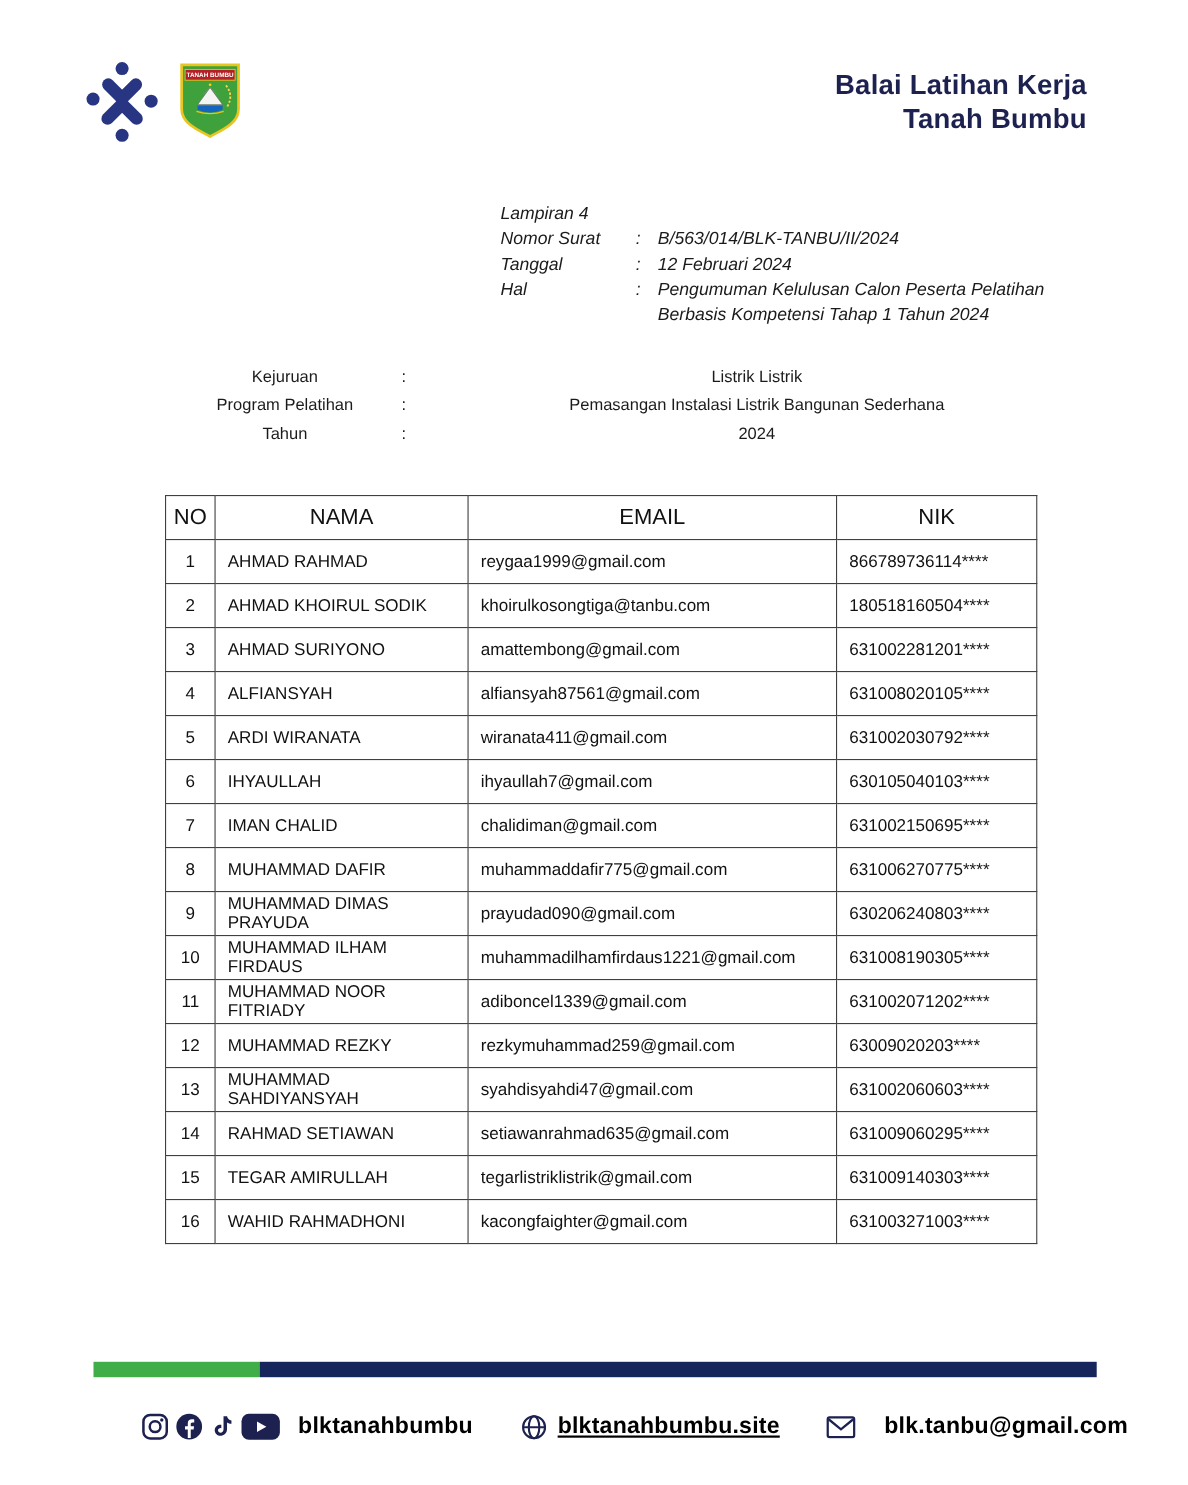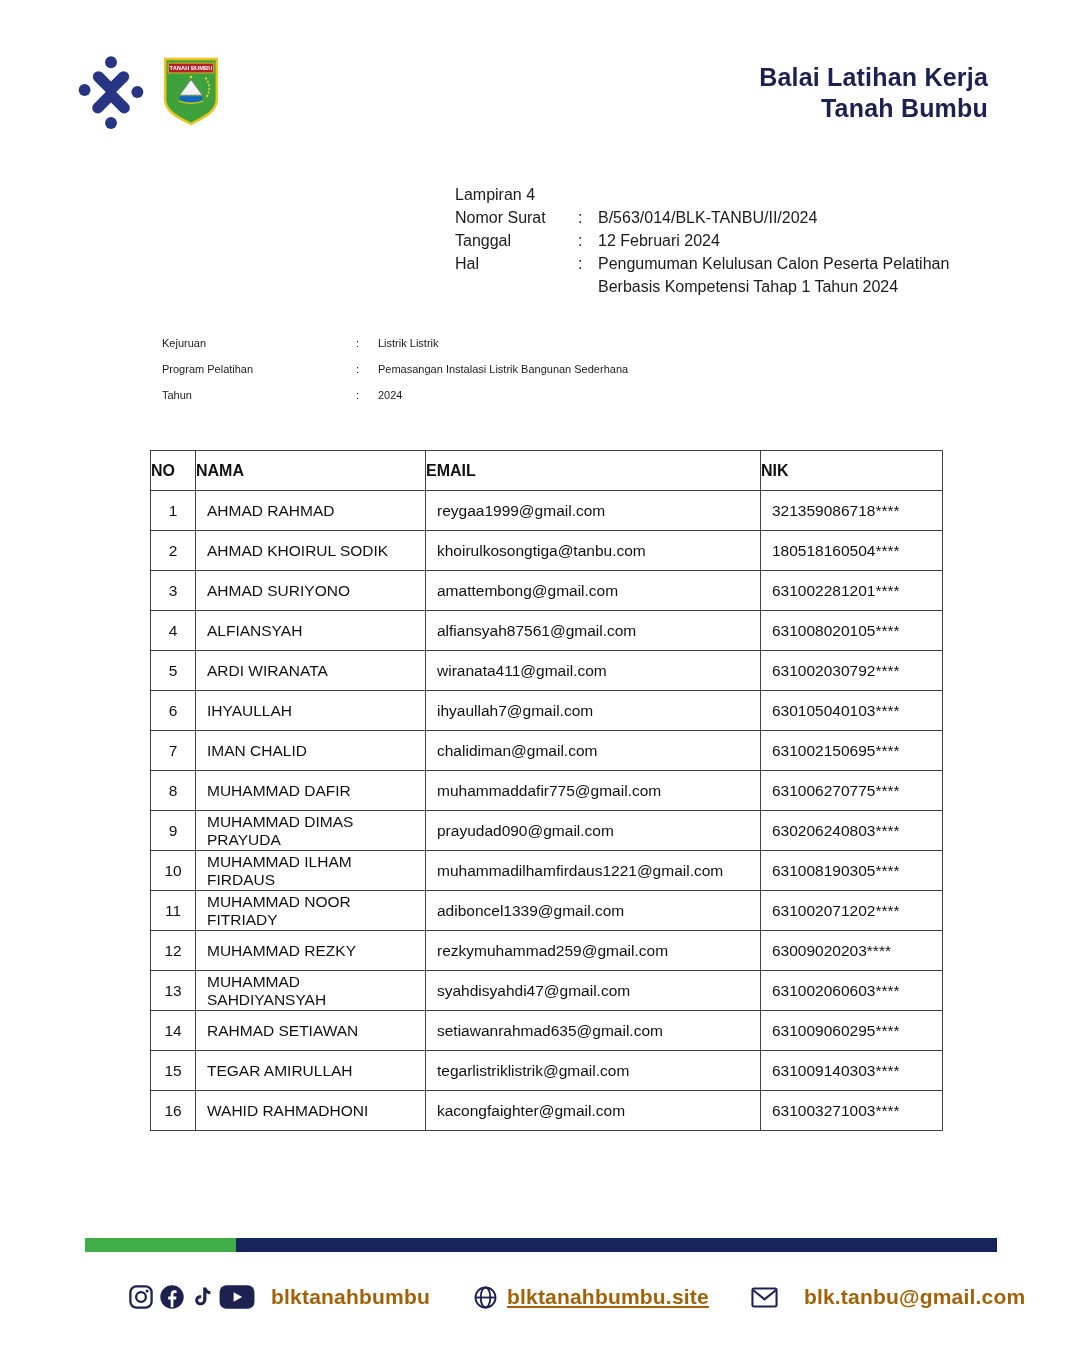--- a/index.html
+++ b/index.html
@@ -7,46 +7,46 @@
   body { width:1080px; height:1350px; font-family:"Liberation Sans", sans-serif; position:relative; overflow:hidden; }
   .page { position:relative; width:1080px; height:1077px; background:#ffffff; }
 
   
   .logo-kemnaker { position:absolute; left:78px; top:53px; width:66px; height:80px; }
   .logo-crest    { position:absolute; left:160px; top:54px; width:62px; height:74px; }
   .org-title { position:absolute; right:92px; top:62px; text-align:right;
                color:#1c2150; font-weight:bold; font-size:25px; line-height:31px; letter-spacing:.2px; }
 
   
-  .letter-meta { position:absolute; left:455px; top:183px; color:#1b1b1b; }
+  .letter-meta { position:absolute; left:455px; top:183px; color:#1b1b1b;font-style:italic; }
   .lampiran { font-size:16px; line-height:23px; }
   .meta-grid { display:grid; grid-template-columns:123px 20px 398px; font-size:16px; line-height:23px; align-items:start; }
   .meta-grid .sep { text-align:left; }
 
   
   .course-info { position:absolute; left:162px; top:330px; color:#1b1b1b; }
-  .course-grid { display:grid; grid-template-columns:194px 22px 620px; font-size:11px; line-height:26px; }
+  .course-grid { display:grid; grid-template-columns:194px 22px 620px; font-size:15px; line-height:26px;text-align:center; }
 
   
   .tbl-wrap { position:absolute; left:150px; top:450px; }
   table { border-collapse:collapse; table-layout:fixed; width:792px; color:#111; }
   th, td { border:1.5px solid #404040; height:40px; vertical-align:middle; }
-  th { font-size:16px; font-weight:bold; text-align:left; }
+  th { font-size:20px; font-weight:normal; text-align:center; }
   td { font-size:15.5px; line-height:17.5px; padding:2px 11px; }
   col.c-no { width:45px; } col.c-nama { width:230px; } col.c-email { width:335px; } col.c-nik { width:182px; }
   td.no { text-align:center; padding:2px 2px; }
   td.email { word-break:break-all; padding:2px 14px 2px 11px; }
 
   
   .footer-bar { position:absolute; left:85px; top:1238px; width:912px; height:14px; display:flex; }
   .footer-bar .green { width:151px; height:100%; background:#3fae49; }
   .footer-bar .navy  { flex:1; height:100%; background:#16255b; }
 
   .footer-contacts { position:absolute; left:128px; top:1284px; display:flex; align-items:center;
-                     color:#a16207; font-weight:bold; font-size:21px; letter-spacing:.2px; }
+                     color:#000000; font-weight:bold; font-size:21px; letter-spacing:.2px; }
   .icon { display:inline-flex; align-items:center; }
   .social-icons { display:flex; align-items:center; gap:5px; }
   .handle { margin-left:16px; }
   .site-group  { display:flex; align-items:center; margin-left:43px; gap:9px;text-decoration:underline; }
   .mail-group  { display:flex; align-items:center; margin-left:42px; gap:26px; }
 </style>
 </head>
 <body>
 
 <div class="page">
@@ -134,21 +134,21 @@
           <th>NAMA</th>
           <th>EMAIL</th>
           <th>NIK</th>
         </tr>
       </thead>
       <tbody>
         <tr>
           <td class="no">1</td>
           <td>AHMAD RAHMAD</td>
           <td class="email">reygaa1999@gmail.com</td>
-          <td>321359086718****</td>
+          <td>866789736114****</td>
         </tr>
         <tr>
           <td class="no">2</td>
           <td>AHMAD KHOIRUL SODIK</td>
           <td class="email">khoirulkosongtiga@tanbu.com</td>
           <td>180518160504****</td>
         </tr>
         <tr>
           <td class="no">3</td>
           <td>AHMAD SURIYONO</td>

